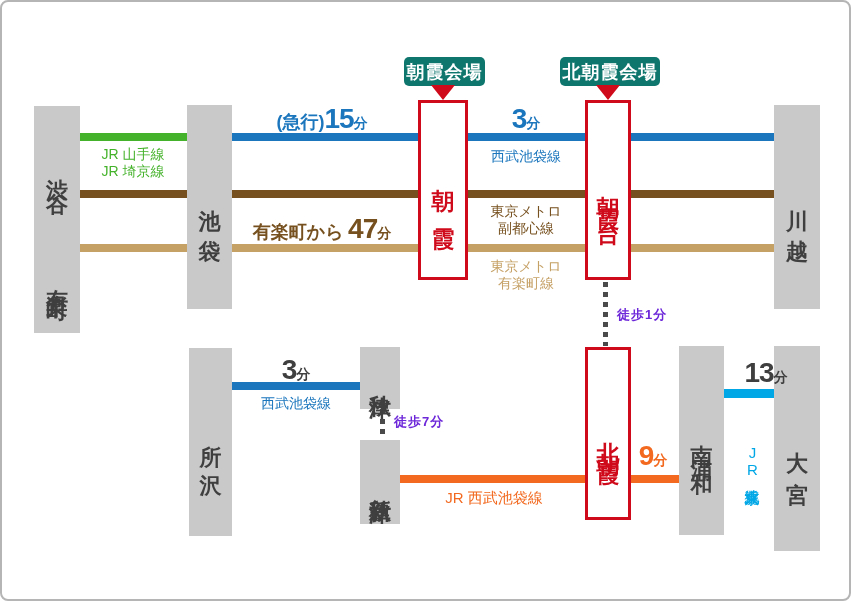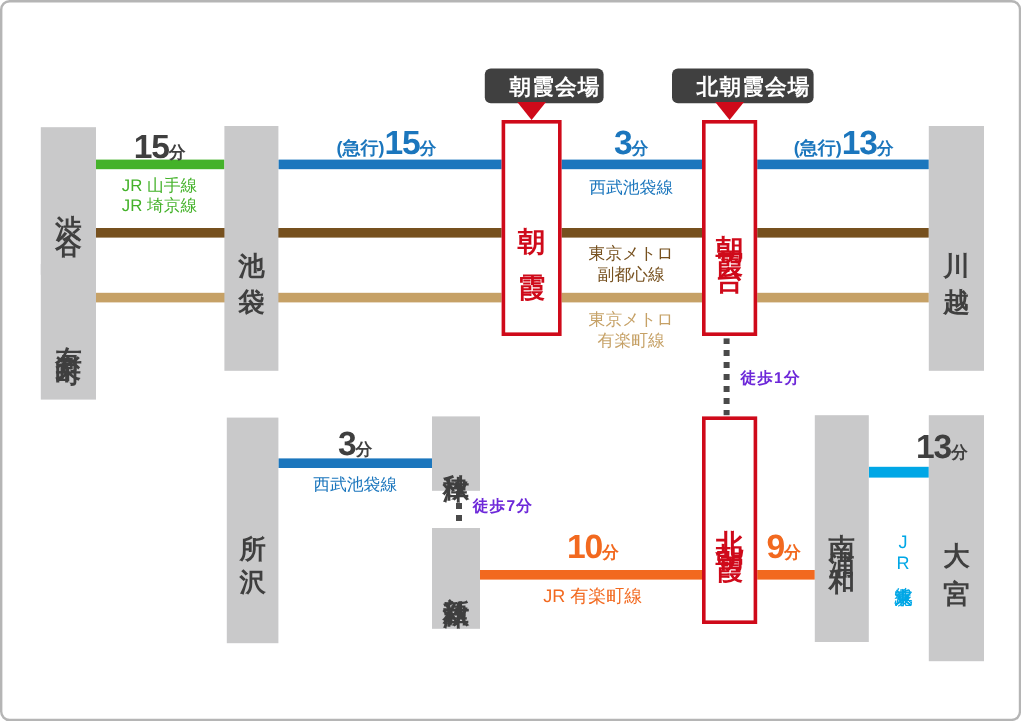--- a/index.html
+++ b/index.html
@@ -21,30 +21,30 @@
     font-size:22px;font-weight:bold;line-height:1;
   }
   .rbox{
     position:absolute;background:#fff;border:3px solid #cf0a1a;color:#cf0a1a;z-index:2;
     display:flex;align-items:center;justify-content:center;
     writing-mode:vertical-rl;text-orientation:upright;
     font-size:23px;font-weight:bold;line-height:1;box-sizing:border-box;
   }
   
   .callout{
-    position:absolute;background:#404040;color:#fff;z-index:3;
+    position:absolute;background:#0f766e;color:#fff;z-index:3;
     border-radius:5px;display:flex;align-items:center;justify-content:center;
-    font-size:18px;font-weight:bold;letter-spacing:1px;padding-left:18px;
+    font-size:18px;font-weight:bold;letter-spacing:1px;
   }
   .tri{position:absolute;width:0;height:0;z-index:3;
     border-left:12px solid transparent;border-right:12px solid transparent;
     border-top:15px solid #cf0a1a;}
   
   .lbl{position:absolute;z-index:2;text-align:center;line-height:1.2;white-space:nowrap;}
-  .time .pre{font-size:15px;font-weight:bold;}
+  .time .pre{font-size:18px;font-weight:bold;}
   .time .num{font-size:28px;font-weight:bold;letter-spacing:-1px;}
   .time .unit{font-size:14px;font-weight:bold;}
   .linename{font-size:14px;font-weight:normal;}
   .walk{font-size:13px;font-weight:bold;color:#6d28d9;letter-spacing:1px;}
   .c-dark{color:#3f3f3f;}
   .c-blue{color:#1b76bd;}
   .c-green{color:#44b22a;}
   .c-brown{color:#76501e;}
   .c-tan{color:#c6a166;}
   .c-orange{color:#f2691f;}
@@ -79,65 +79,59 @@
 
   <div class="rbox" style="left:416px;top:98px;width:50px;height:180px;letter-spacing:40px;padding-top:40px;">朝霞</div>
   <div class="rbox" style="left:583px;top:98px;width:46px;height:180px;letter-spacing:13px;padding-top:13px;">朝霞台</div>
   <div class="rbox" style="left:583px;top:345px;width:46px;height:173px;letter-spacing:11px;padding-top:11px;">北朝霞</div>
 
   <div class="callout" style="left:402px;top:55px;width:81px;height:29px;">朝霞会場</div>
   <div class="tri" style="left:429px;top:83px;"></div>
   <div class="callout" style="left:558px;top:55px;width:100px;height:29px;">北朝霞会場</div>
   <div class="tri" style="left:594px;top:83px;"></div>
 
-  <div class="lbl time c-dark" style="left:86px;top:104px;width:90px;">
-    <span class="num">15</span><span class="unit">分</span>
-  </div>
   <div class="lbl linename c-green" style="left:86px;top:144px;width:90px;">
     <span>JR 山手線</span><br>
     <span>JR 埼京線</span>
   </div>
 
   <div class="lbl time c-blue" style="left:250px;top:100px;width:140px;">
     <span class="pre">(急行)</span><span class="num">15</span><span class="unit">分</span>
+  </div>
+  <div class="lbl time c-brown" style="left:240px;top:210px;width:160px;">
+    <span class="pre">有楽町から</span> <span class="num">47</span><span class="unit">分</span>
   </div>
 
   <div class="lbl time c-blue" style="left:474px;top:100px;width:100px;">
     <span class="num">3</span><span class="unit">分</span>
   </div>
   <div class="lbl linename c-blue" style="left:474px;top:146px;width:100px;">西武池袋線</div>
   <div class="lbl linename c-brown" style="left:474px;top:201px;width:100px;">
     <span>東京メトロ</span><br>
     <span>副都心線</span>
   </div>
   <div class="lbl linename c-tan" style="left:474px;top:256px;width:100px;">
     <span>東京メトロ</span><br>
     <span>有楽町線</span>
   </div>
 
-  <div class="lbl time c-blue" style="left:631px;top:100px;width:140px;">
-    <span class="pre">(急行)</span><span class="num">13</span><span class="unit">分</span>
-  </div>
 
   <div class="lbl walk" style="left:615px;top:305px;">徒歩1分</div>
 
   <div class="lbl time c-dark" style="left:244px;top:351px;width:100px;">
     <span class="num">3</span><span class="unit">分</span>
   </div>
   <div class="lbl linename c-blue" style="left:234px;top:393px;width:120px;font-size:14px;">西武池袋線</div>
 
   <div class="lbl walk" style="left:392px;top:412px;">徒歩7分</div>
 
-  <div class="lbl time c-orange" style="left:432px;top:437px;width:120px;">
-    <span class="num">10</span><span class="unit">分</span>
-  </div>
-  <div class="lbl linename c-orange" style="left:432px;top:487px;width:120px;font-size:15px;">JR 有楽町線</div>
+  <div class="lbl linename c-orange" style="left:432px;top:487px;width:120px;font-size:15px;">JR 西武池袋線</div>
 
   <div class="lbl time c-orange" style="left:629px;top:437px;width:44px;">
     <span class="num">9</span><span class="unit">分</span>
   </div>
 
-  <div class="lbl time c-dark" style="left:733px;top:354px;width:100px;">
+  <div class="lbl time c-dark" style="left:714px;top:354px;width:100px;">
     <span class="num">13</span><span class="unit">分</span>
   </div>
   <div class="lbl linename c-lblue vert" style="left:735px;top:403px;width:24px;height:112px;font-size:15px;letter-spacing:0px;">JR京浜東北線</div>
 
 </div>
 
 </body></html>

